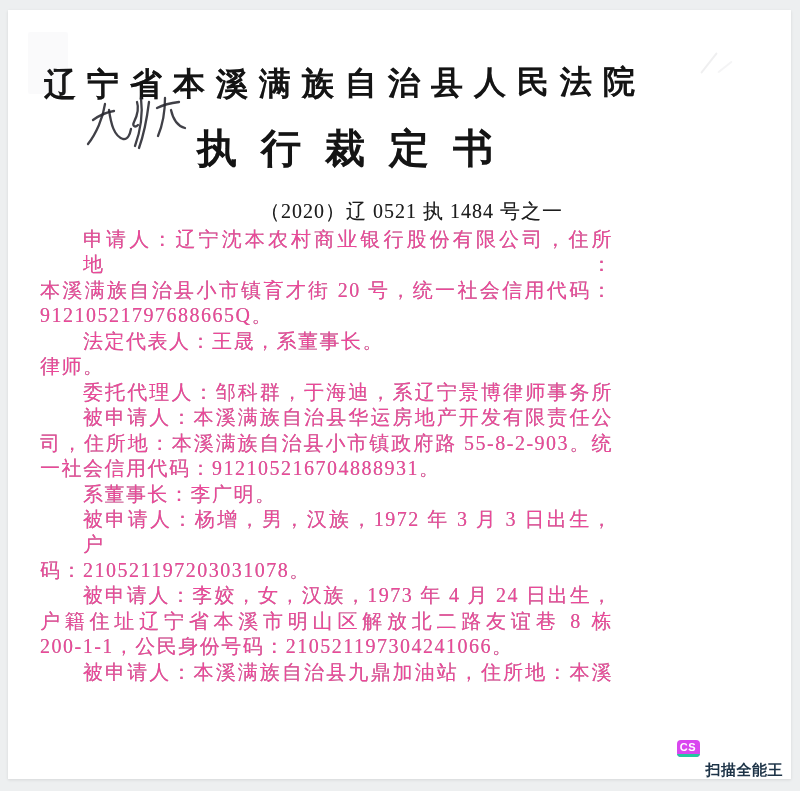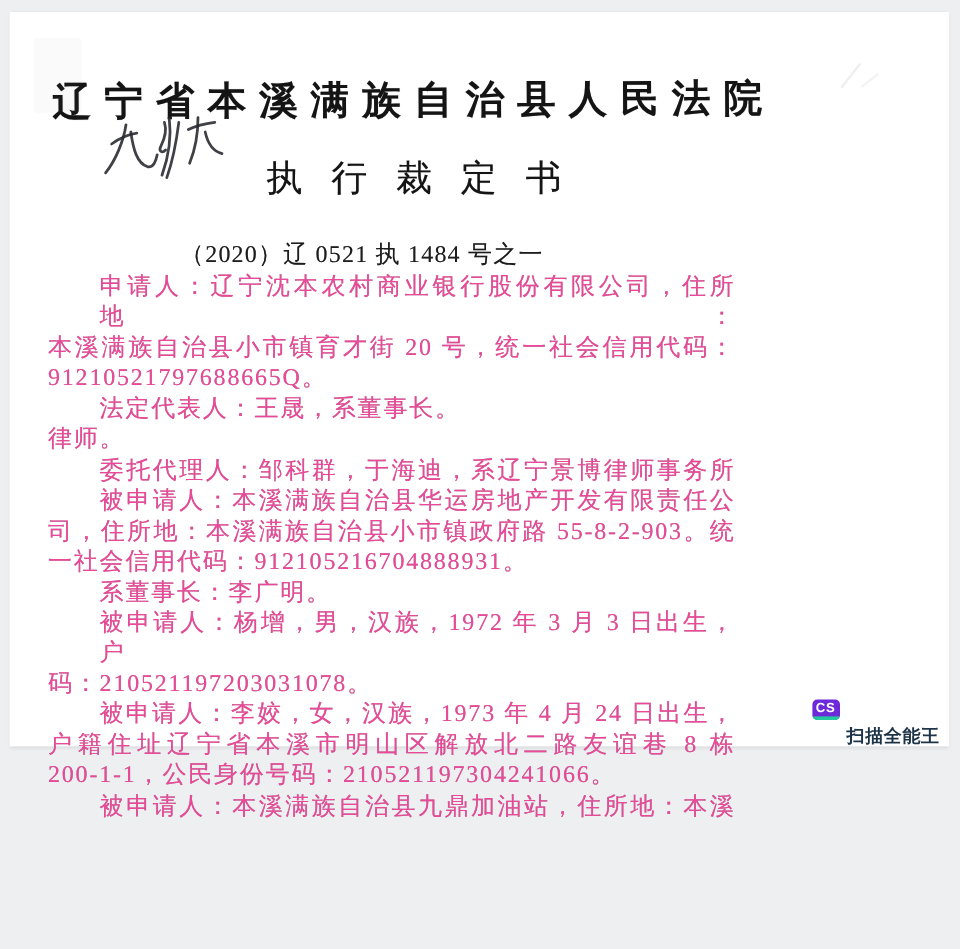--- a/index.html
+++ b/index.html
@@ -3,43 +3,43 @@
 <meta charset="utf-8">
 <style>
   html,body{margin:0;padding:0;}
   body{
     width:800px;height:791px;position:relative;
     background:#edeff0;
     font-family:"Liberation Serif","DejaVu Serif",serif;
     overflow:hidden;
   }
   .page{
-    position:absolute;left:8px;top:10px;width:783px;height:612px;
+    position:absolute;left:8px;top:10px;width:783px;height:769px;
     background:#ffffff;
     box-shadow:0 1px 3px rgba(0,0,0,0.10);
   }
   
   .title-wrap{
     position:absolute;left:25px;width:600px;text-align:center;
     color:#141414;white-space:nowrap;
   }
   .court-name{
     top:55px;font-size:32px;font-weight:bold;
     letter-spacing:11px;padding-left:11px;line-height:36px;
     transform:rotate(-0.3deg);
     text-shadow:0 0 0.6px rgba(10,10,10,0.45);
   }
   .doc-title{
-    top:122px;font-size:30px;font-weight:normal;
+    top:122px;font-size:40px;font-weight:bold;
     letter-spacing:24px;padding-left:24px;line-height:34px;
     text-shadow:0 0 0.6px rgba(10,10,10,0.45);
   }
   .case-number{
     position:absolute;top:188px;left:32px;width:573px;box-sizing:border-box;
-    text-align:center;padding-right:50px;
+    text-align:right;padding-right:50px;
     font-size:20px;color:#1d1d1d;letter-spacing:1px;
     text-shadow:0 0 0.4px rgba(20,20,20,0.4);
   }
   
   .doc-body{
     position:absolute;top:217px;left:32px;width:573px;
     font-size:20px;line-height:25.45px;letter-spacing:1.5px;
     color:#ec4899;
     text-shadow:0 0 0.5px rgba(20,20,20,0.42);
   }
@@ -60,21 +60,21 @@
   .smudge.s2{left:716px;top:48px;width:2px;height:18px;transform:rotate(52deg);opacity:.7;}
   .smudge.s3{left:20px;top:22px;width:40px;height:62px;background:rgba(140,140,150,0.04);}
   
   .watermark{
     position:absolute;right:8px;bottom:-1px;
     display:flex;align-items:center;gap:6px;
     font-family:"Liberation Sans","DejaVu Sans",sans-serif;
   }
   .wm-badge{
     position:relative;width:23px;height:17px;border-radius:4px;
-    background:#6d28d9;overflow:hidden;flex:0 0 auto;
+    background:#d946ef;overflow:hidden;flex:0 0 auto;
   }
   .wm-badge .accent{
     position:absolute;left:0;right:0;bottom:0;height:3px;background:#25c89e;
   }
   .wm-badge .cs{
     position:absolute;left:0;right:0;top:0.5px;height:14px;
     color:#ffffff;font-size:11px;font-weight:bold;line-height:14px;
     text-align:center;letter-spacing:0.5px;z-index:1;
   }
   .wm-label{

